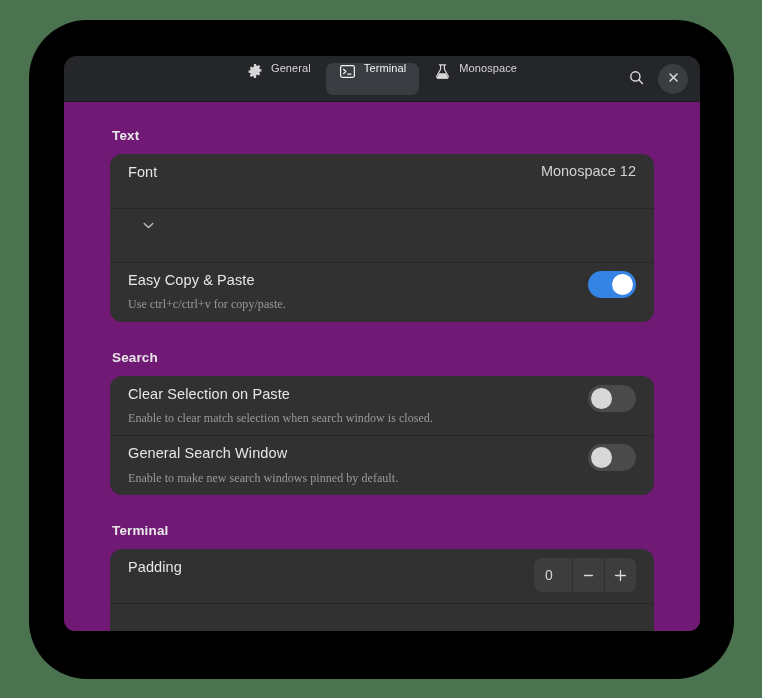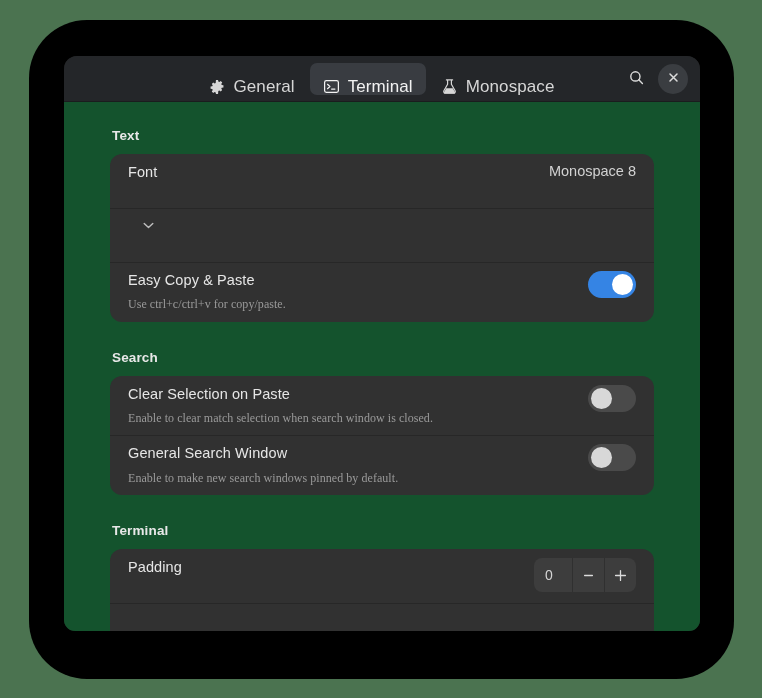--- a/index.html
+++ b/index.html
@@ -54,27 +54,27 @@
   }
 
   .tabs {
     display: flex;
     align-items: center;
     gap: 2px;
   }
 
   .tab {
     display: flex;
-    align-items: flex-end;
+    align-items: flex-start;
     gap: 8px;
     height: 32px;
     padding: 0 13px;
     border-radius: 7px;
     color: #d6d6d6;
-    font-size: 17px;
+    font-size: 11px;
     cursor: default;
     white-space: nowrap;
   }
   .tab .tab-label { line-height: 1; letter-spacing: .1px; }
   .tab.selected {
     background: #393c41;
     color: #f2f2f2;
   }
   .tab svg { display: block; }
 
@@ -100,21 +100,21 @@
     border: none;
     cursor: default;
   }
   .icon-btn.circle-bg { background: #3a3d41; }
 
   
   .content {
     flex: 1 1 auto;
     overflow: hidden;
     padding: 0 46px;
-    background: #14532d;
+    background: #701a75;
   }
 
   .group { margin-top: 28px; }
   .group:first-child { margin-top: 26px; }
 
   .group-title {
     color: #e8e8e8;
     font-size: 13.5px;
     font-weight: bold;
     padding-left: 2px;
@@ -290,21 +290,21 @@
   <div class="content">
 
     <div class="group">
       <div class="group-title">Text</div>
       <div class="card">
 
         <div class="row">
           <div class="row-text">
             <div class="row-title">Font</div>
           </div>
-          <div class="row-value">Monospace 8</div>
+          <div class="row-value">Monospace 12</div>
         </div>
 
         <div class="row">
           <span class="chevron">
             <svg width="17" height="17" viewBox="0 0 17 17" fill="none" stroke="currentColor" stroke-width="1.4" stroke-linecap="round" stroke-linejoin="round">
               <path d="M4.2 6.4 8.5 10.6 12.8 6.4"></path>
             </svg>
           </span>
         </div>
 

